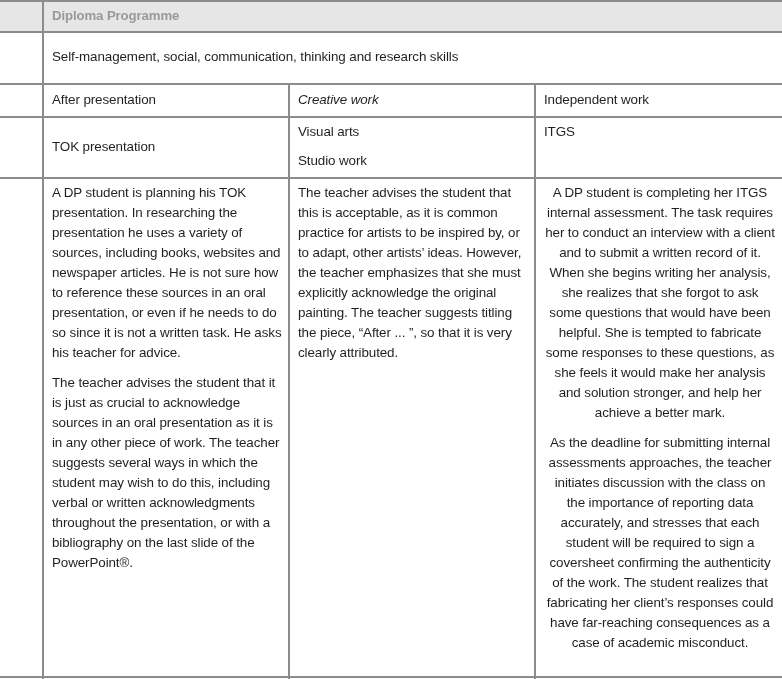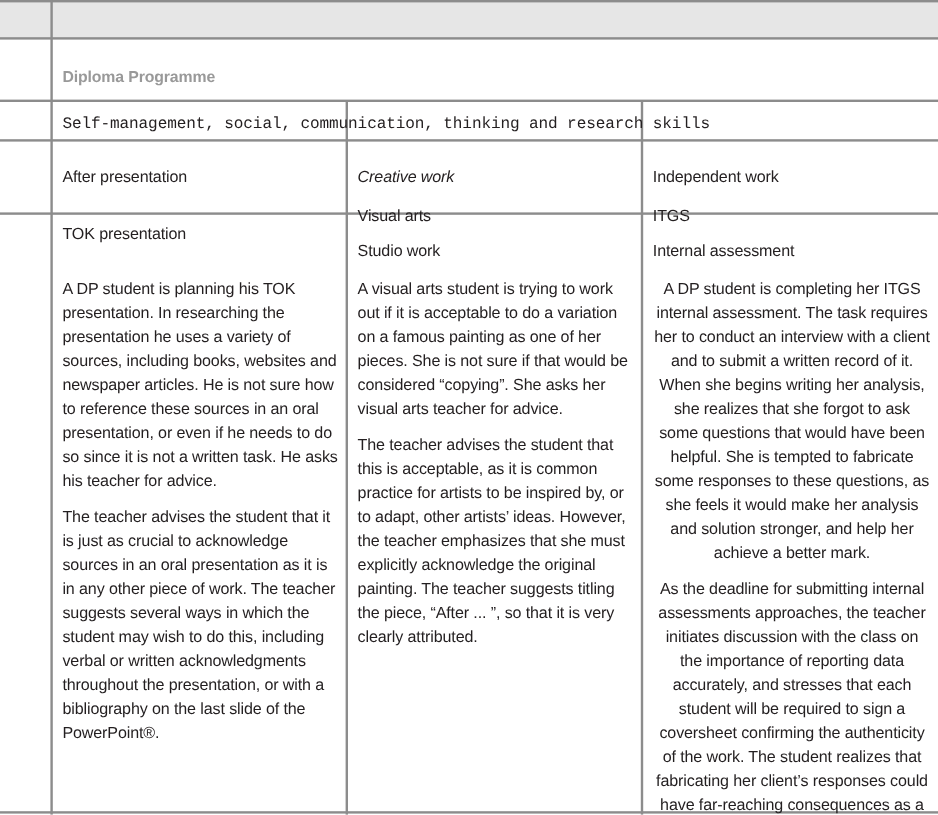--- a/index.html
+++ b/index.html
@@ -1,23 +1,23 @@
 <!DOCTYPE html>
 <html><head>
   <meta charset="utf-8">
   <style>
     html, body { margin: 0; padding: 0; background: #ffffff; }
     body { width: 782px; height: 679px; overflow: hidden; position: relative; font-family: "Liberation Sans", sans-serif; color: #231f20; }
     .tbl { position: absolute; left: 0; top: 0; width: 782px; height: 679px; }
     .hline { position: absolute; left: 0; width: 782px; height: 2px; background: #8c8c8c; }
     .vline { position: absolute; width: 2px; background: #8c8c8c; }
     .header-bg { position: absolute; left: 0; top: 0; width: 782px; height: 32px; background: #e6e6e6; }
-    .cell { position: absolute; box-sizing: border-box; font-size: 13.4px; line-height: 20px; letter-spacing: -0.1px; margin-top: 48px; }
+    .cell { position: absolute; box-sizing: border-box; font-size: 13.4px; line-height: 20px; letter-spacing: -0.1px; }
     .header-title { left: 52px; top: 6px; font-weight: bold; color: #999999; font-size: 13.2px; }
-    .skills { left: 52px; top: 47px; font-family: Liberation Mono, monospace; }
+    .skills { left: 52px; top: 47px; }
     .colhead { top: 90px; }
     .sub { }
     .body p { margin: 0 0 10px 0; }
   </style>
 </head>
 <body>
 
 <div class="tbl">
   <div class="header-bg"></div>
 
@@ -37,27 +37,25 @@
   <div class="cell skills">Self-management, social, communication, thinking and research skills</div>
 
   <div class="cell colhead" style="left:52px;">After presentation</div>
   <div class="cell colhead" style="left:298px;font-style:italic;">Creative work</div>
   <div class="cell colhead" style="left:544px;text-align:right;">Independent work</div>
 
   <div class="cell sub" style="left:52px; top:137px;text-align:right;">TOK presentation</div>
   <div class="cell sub" style="left:298px; top:122px;">Visual arts</div>
   <div class="cell sub" style="left:298px; top:151px;">Studio work</div>
   <div class="cell sub" style="left:544px; top:122px;">ITGS</div>
-  <div class="cell sub" style="left:544px; top:151px;">Internal assessment</div>
 
   <div class="cell body" style="left:52px; top:183px; width:230px;">
     <p>A DP student is planning his TOK presentation. In researching the presentation he uses a variety of sources, including books, websites and newspaper articles. He is not sure how to reference these sources in an oral presentation, or even if he needs to do so since it is not a written task. He asks his teacher for advice.</p>
     <p>The teacher advises the student that it is just as crucial to acknowledge sources in an oral presentation as it is in any other piece of work. The teacher suggests several ways in which the student may wish to do this, including verbal or written acknowledgments throughout the presentation, or with a bibliography on the last slide of the PowerPoint®.</p>
   </div>
   <div class="cell body" style="left:298px; top:183px; width:232px;">
-    <p>A visual arts student is trying to work out if it is acceptable to do a variation on a famous painting as one of her pieces. She is not sure if that would be considered “copying”. She asks her visual arts teacher for advice.</p>
     <p>The teacher advises the student that this is acceptable, as it is common practice for artists to be inspired by, or to adapt, other artists’ ideas. However, the teacher emphasizes that she must explicitly acknowledge the original painting. The teacher suggests titling the piece, “After ... ”, so that it is very clearly attributed.</p>
   </div>
   <div class="cell body" style="left:544px; top:183px; width:232px;text-align:center;">
     <p>A DP student is completing her ITGS internal assessment. The task requires her to conduct an interview with a client and to submit a written record of it. When she begins writing her analysis, she realizes that she forgot to ask some questions that would have been helpful. She is tempted to fabricate some responses to these questions, as she feels it would make her analysis and solution stronger, and help her achieve a better mark.</p>
     <p>As the deadline for submitting internal assessments approaches, the teacher initiates discussion with the class on the importance of reporting data accurately, and stresses that each student will be required to sign a coversheet confirming the authenticity of the work. The student realizes that fabricating her client’s responses could have far-reaching consequences as a case of academic misconduct.</p>
   </div>
 </div>
 
 </body></html>

